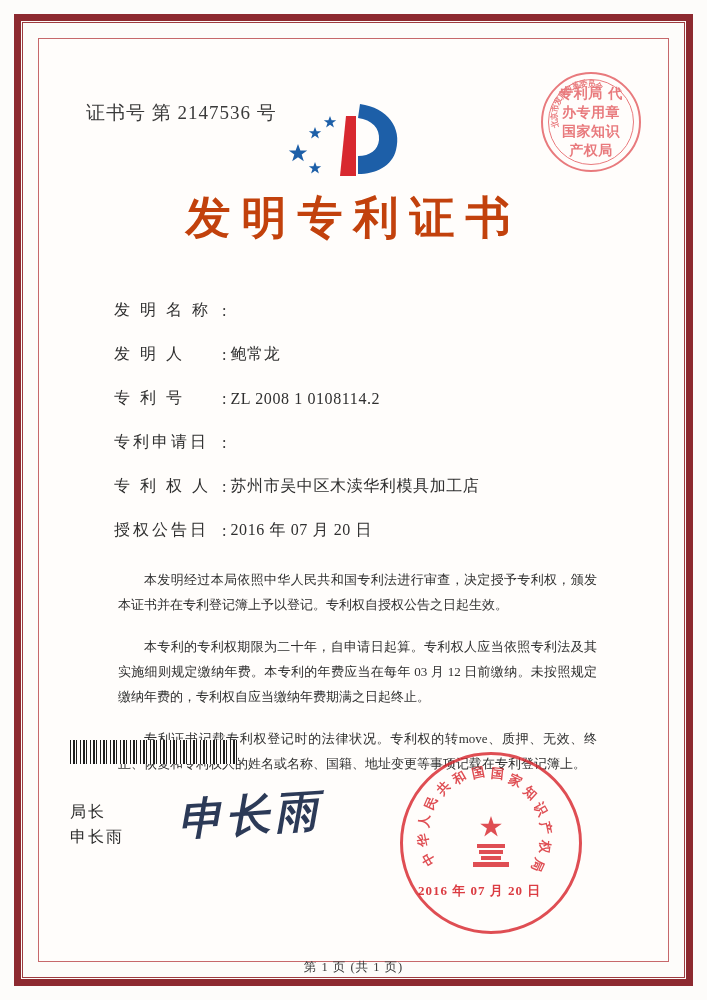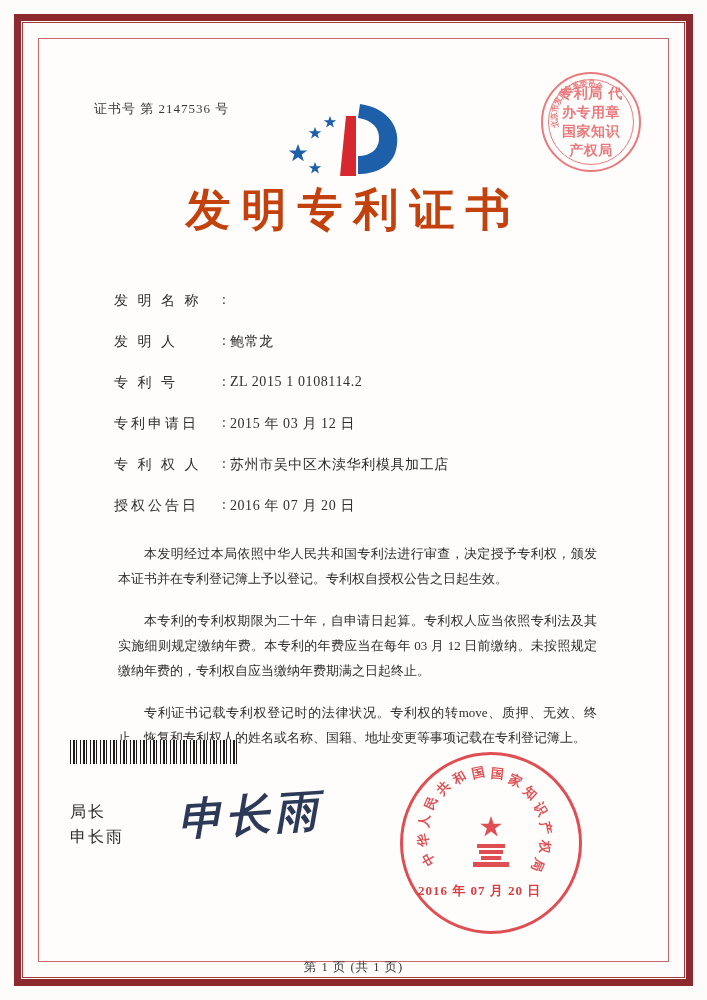--- a/index.html
+++ b/index.html
@@ -54,25 +54,25 @@
     left: 38px;
     top: 38px;
     right: 38px;
     bottom: 38px;
     box-sizing: border-box;
     padding: 22px 34px;
   }
 
   
   .cert-no {
-    font-size: 13px;
+    font-size: 19px;
     letter-spacing: 1px;
     color: #3a3a3a;
     margin-top: 40px;
-    margin-left: 22px;
+    margin-left: 14px;
   }
 
   
   .logo-wrap {
     position: absolute;
     left: 0;
     right: 0;
     top: 62px;
     display: flex;
     justify-content: center;
@@ -99,22 +99,22 @@
   }
 
   
   .fields {
     margin-top: 52px;
     padding-left: 42px;
     padding-right: 30px;
   }
   .field-row {
     display: flex;
-    align-items: flex-start;
-    font-size: 14px;
+    align-items: center;
+    font-size: 16px;
     margin-bottom: 23px;
     color: #2f2f2f;
   }
   .field-label {
     width: 108px;
     flex: 0 0 108px;
     letter-spacing: 3px;
     white-space: nowrap;
   }
   .field-colon {
@@ -323,26 +323,25 @@
         <div class="field-colon">:</div>
       </div>
       <div class="field-row">
         <div class="field-label">发 明 人</div>
         <div class="field-colon">:</div>
         <div class="field-value">鲍常龙</div>
       </div>
       <div class="field-row">
         <div class="field-label">专 利 号</div>
         <div class="field-colon">:</div>
-        <div class="field-value">ZL 2015 1 0108114.2</div>
+        <div class="field-value">ZL 2008 1 0108114.2</div>
       </div>
       <div class="field-row">
         <div class="field-label">专利申请日</div>
         <div class="field-colon">:</div>
-        <div class="field-value">2015 年 03 月 12 日</div>
       </div>
       <div class="field-row">
         <div class="field-label">专 利 权 人</div>
         <div class="field-colon">:</div>
         <div class="field-value">苏州市吴中区木渎华利模具加工店</div>
       </div>
       <div class="field-row">
         <div class="field-label">授权公告日</div>
         <div class="field-colon">:</div>
         <div class="field-value">2016 年 07 月 20 日</div>

